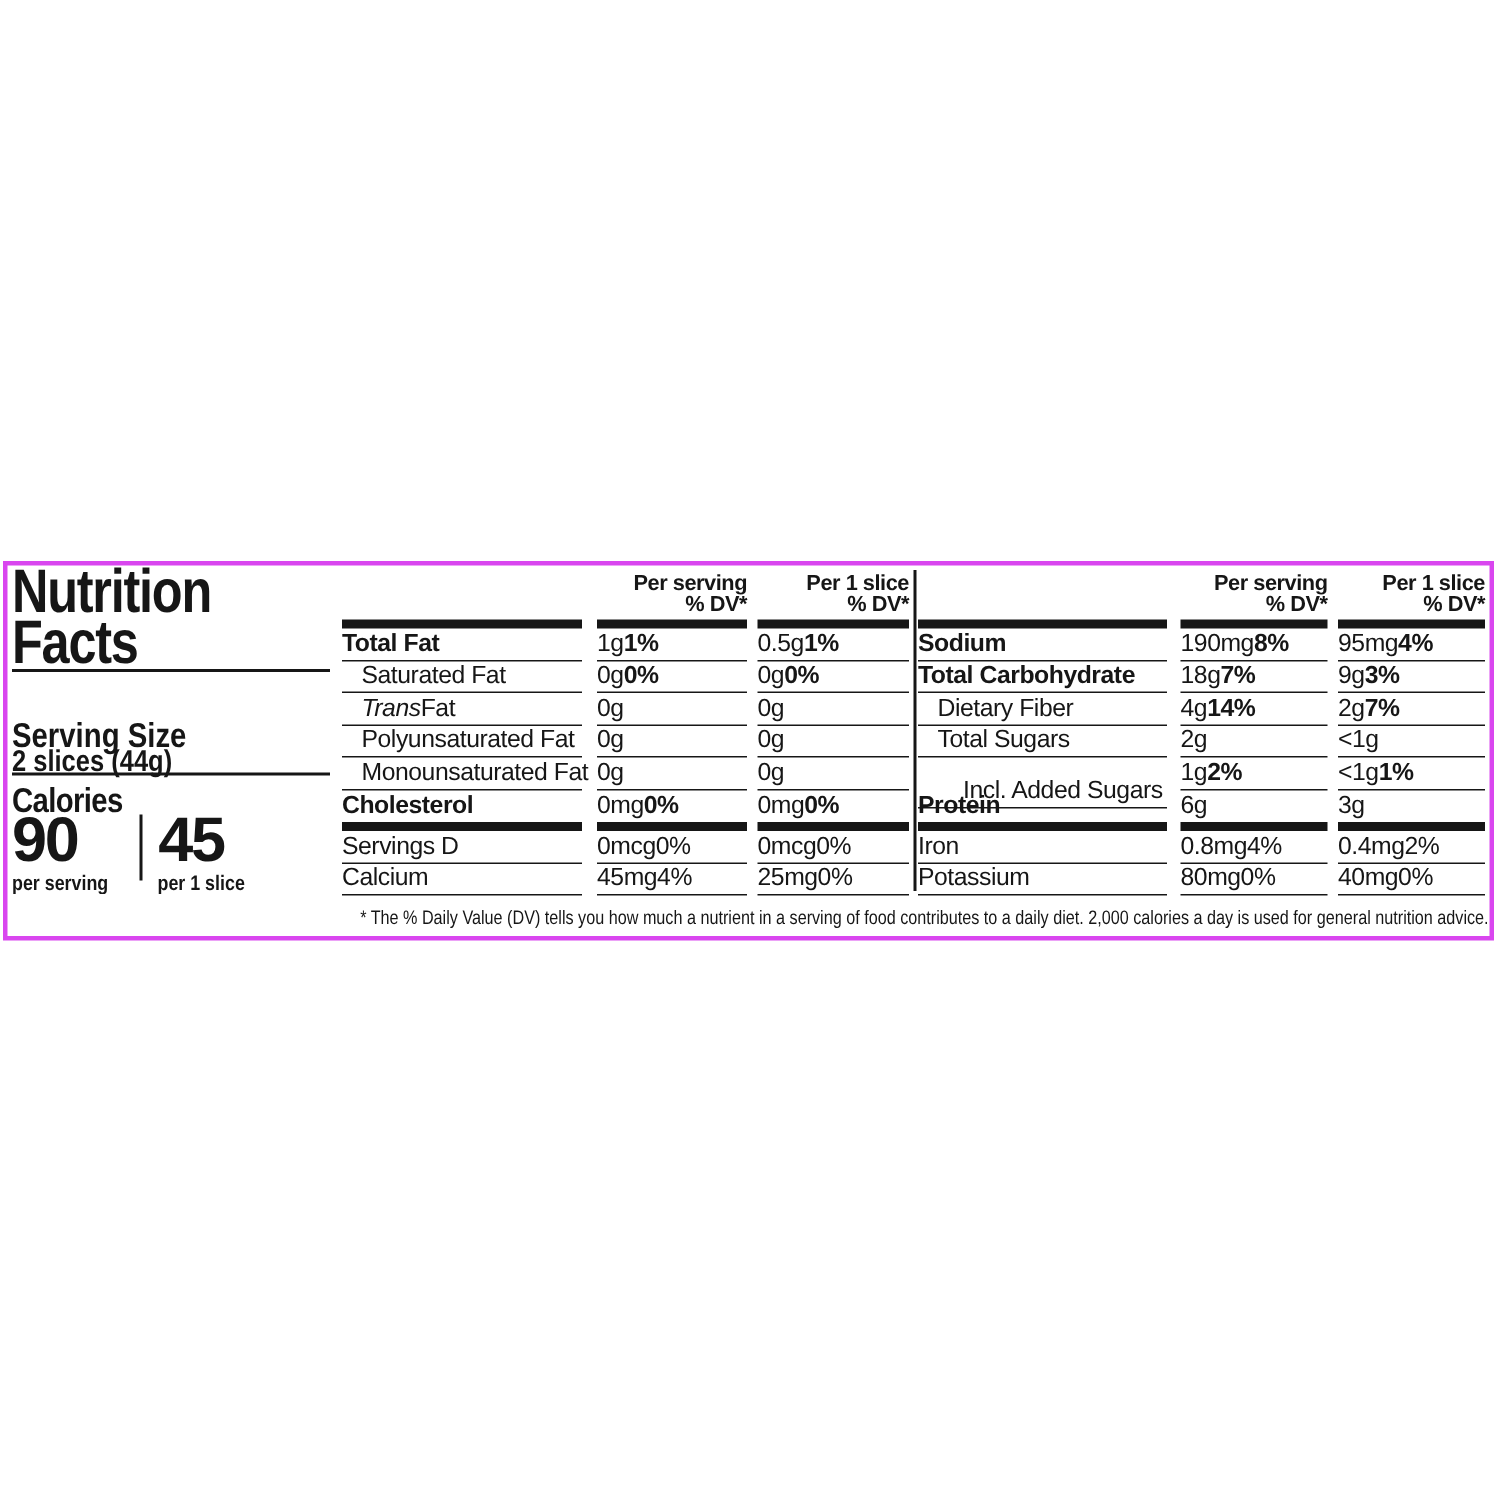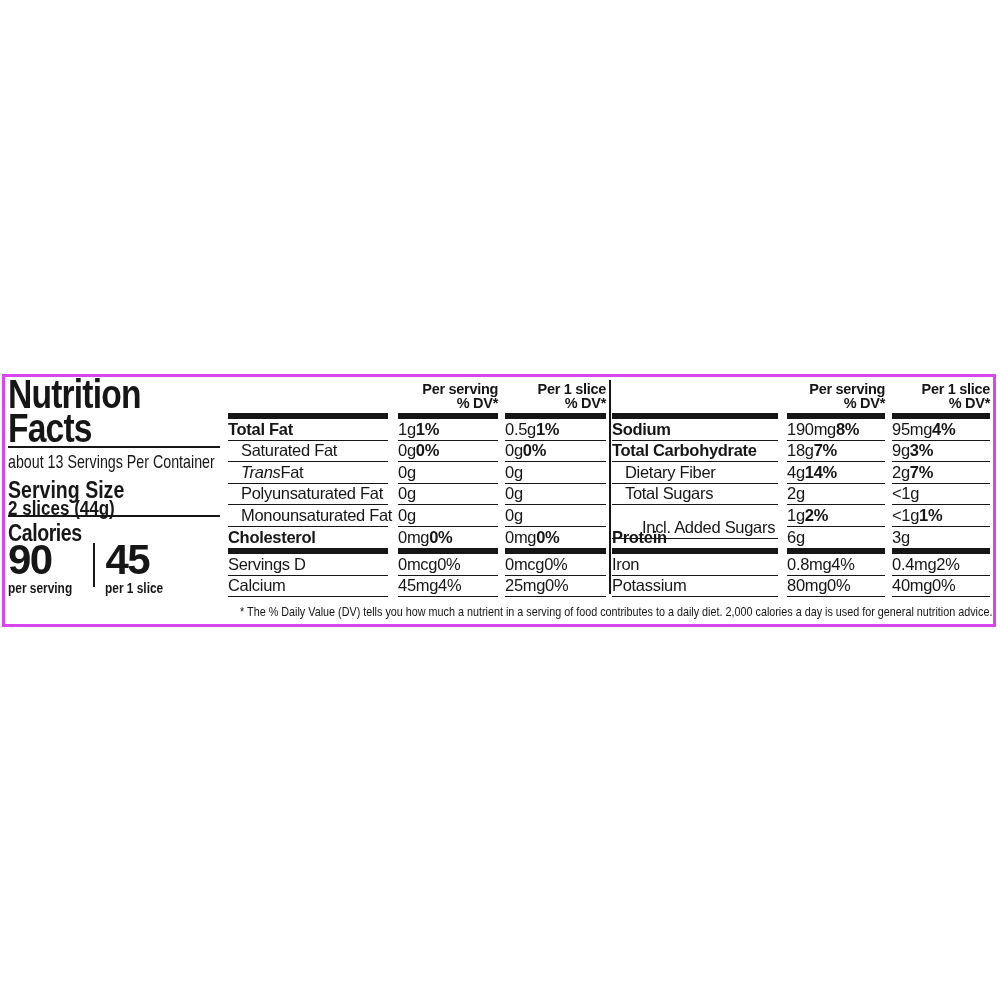--- a/index.html
+++ b/index.html
@@ -61,23 +61,20 @@
 
 <div class="canvas">
   <div class="nf-label">
 
     <div class="panel-left">
       <div class="title">
         <div>Nutrition</div>
         <div>Facts</div>
       </div>
       <div class="rule rule-title"></div>
-      <div class="servings">
-        <span class="cond sx75">about 13 Servings Per Container</span>
-      </div>
       <div class="ss-label">
         <span class="cond sx85">Serving Size</span>
       </div>
       <div class="ss-value">
         <span class="cond sx85">2 slices (44g)</span>
       </div>
       <div class="rule rule-cal"></div>
       <div class="cal-label">
         <span class="cond sx85">Calories</span>
       </div>

